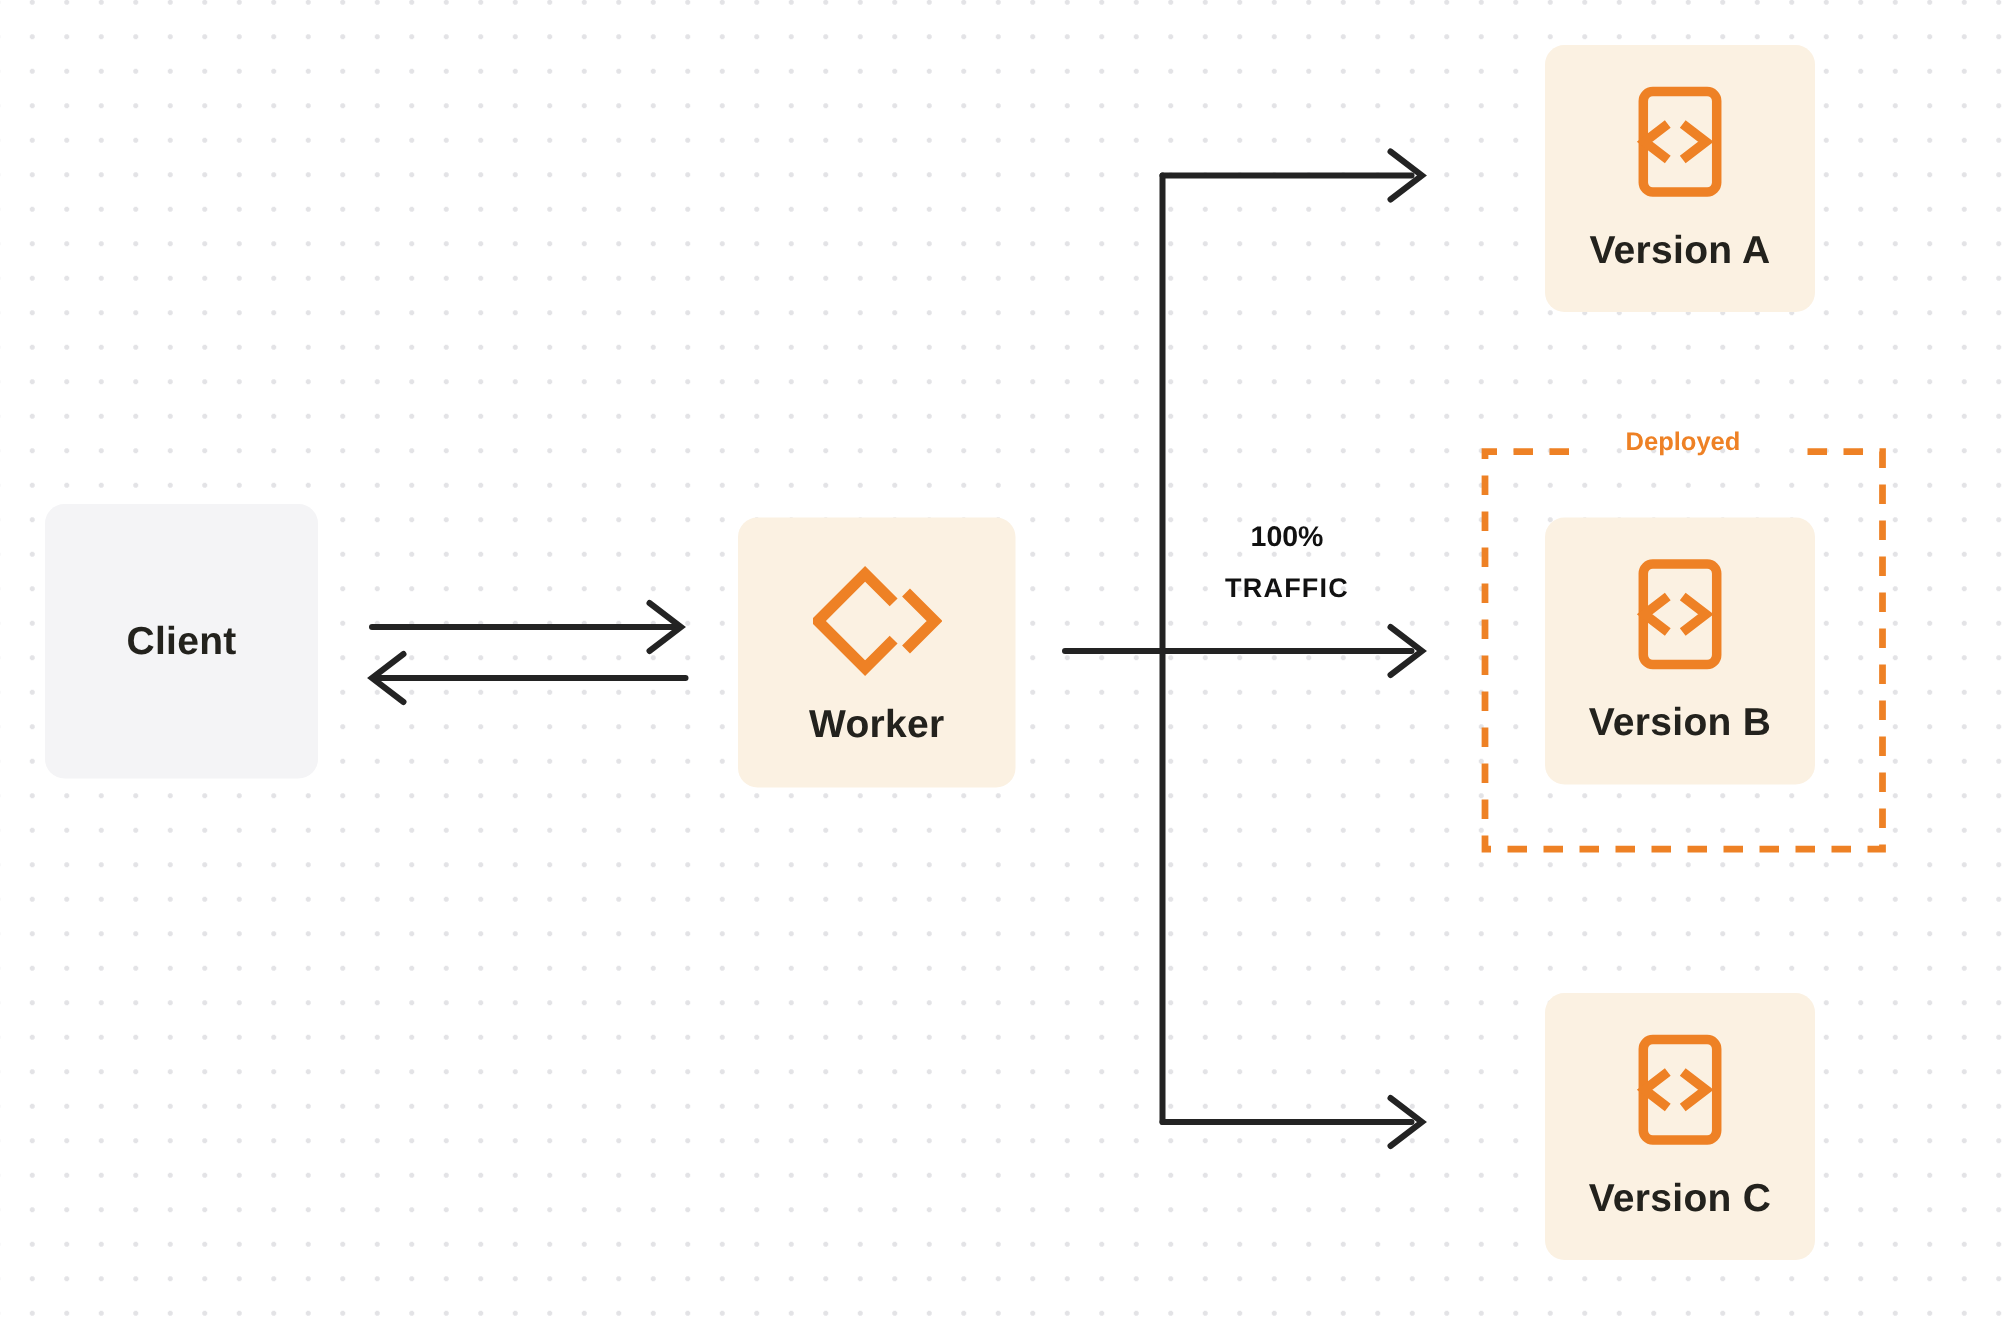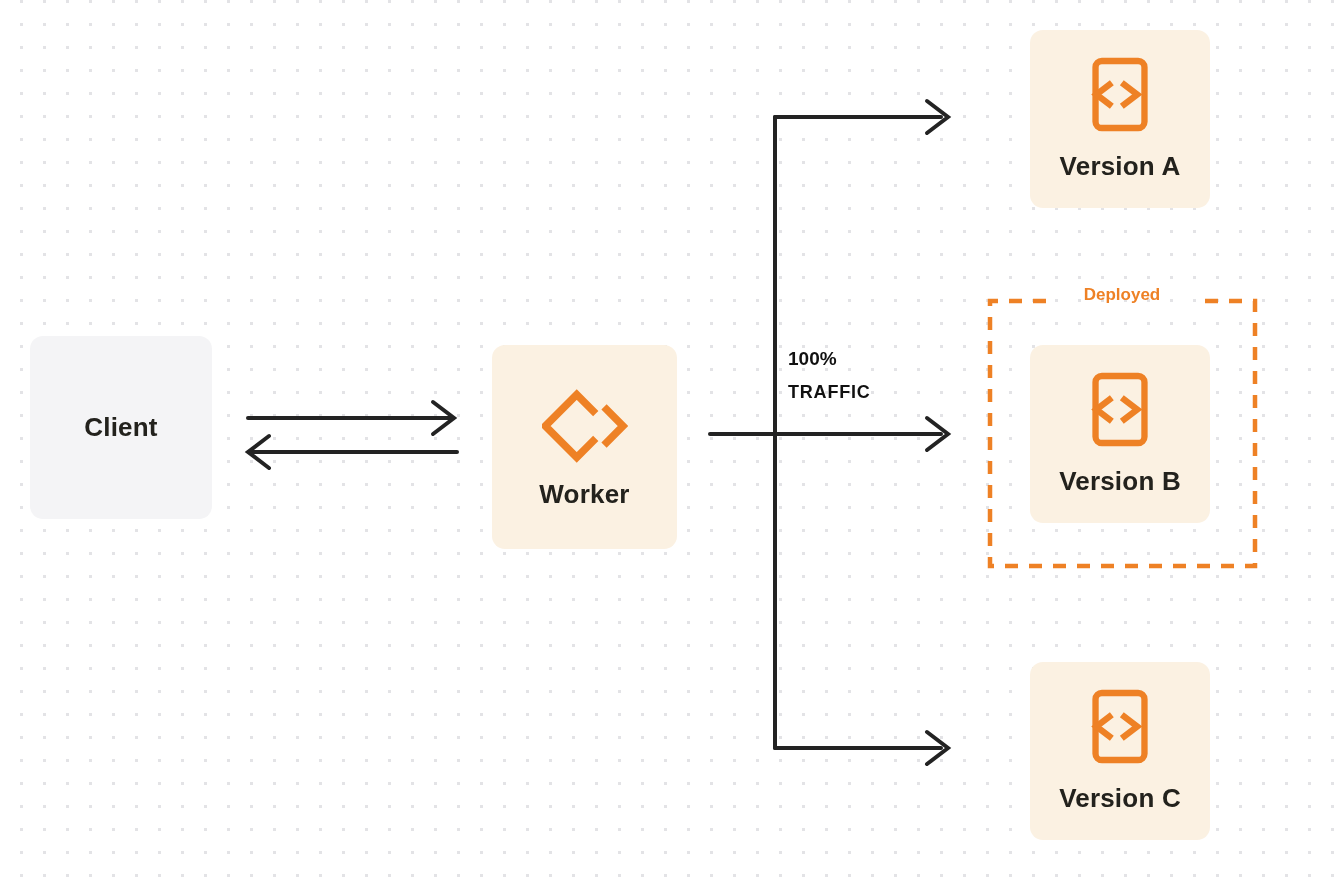--- a/index.html
+++ b/index.html
@@ -33,21 +33,21 @@
     letter-spacing: 0.2px;
     white-space: nowrap;
   }
   .client-node {
     left: 30px; top: 336px;
     width: 182px; height: 183px;
     background: #f4f4f6;
   }
   .worker-node {
     left: 492px; top: 345px;
-    width: 185px; height: 204px;
+    width: 185px; height: 180px;
     background: #fbf1e2;
     gap: 12px;
   }
   .version-node {
     left: 1030px;
     width: 180px; height: 178px;
     background: #fbf1e2;
     gap: 18px;
   }
   .version-a { top: 30px; }
@@ -59,20 +59,21 @@
     inset: 0;
     width: 1338px;
     height: 878px;
     pointer-events: none;
   }
 
   .traffic-label {
     position: absolute;
     left: 788px; top: 348px;
     width: 140px;
+    text-align: center;
     color: #111111;
     font-weight: 700;
   }
   .traffic-label .line1 {
     font-size: 19px;
     line-height: 22px;
   }
   .traffic-label .line2 {
     font-size: 18px;
     line-height: 22px;

